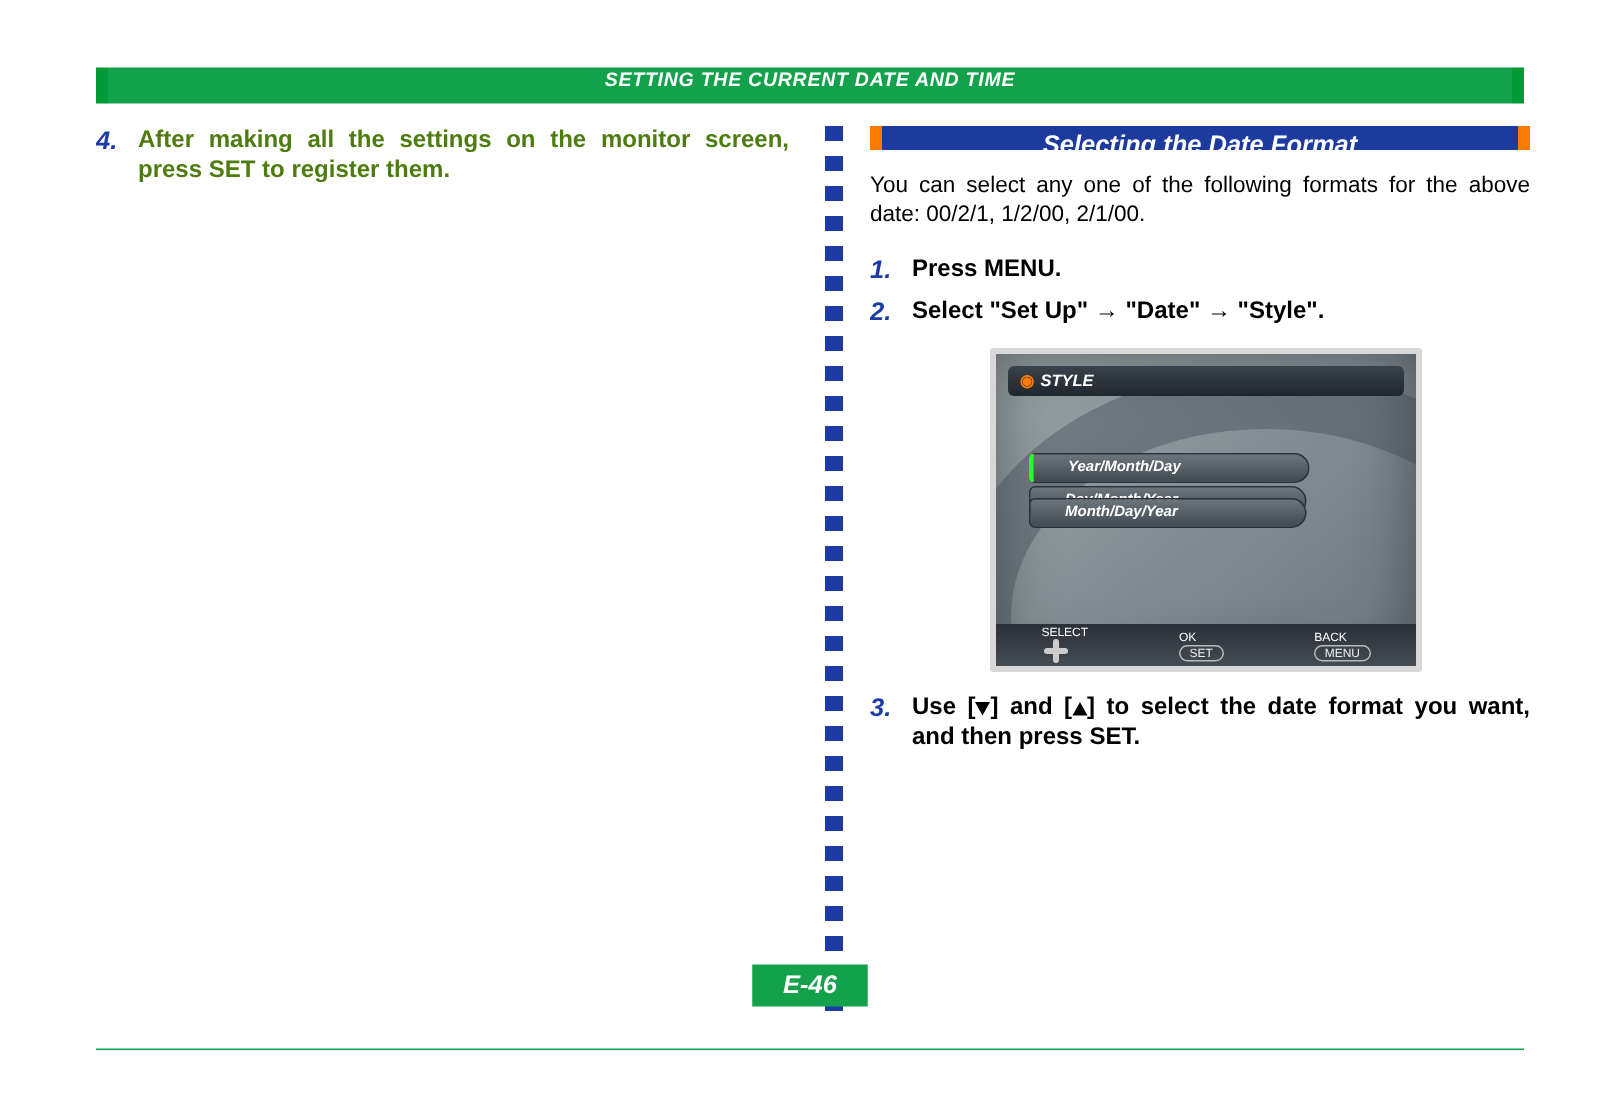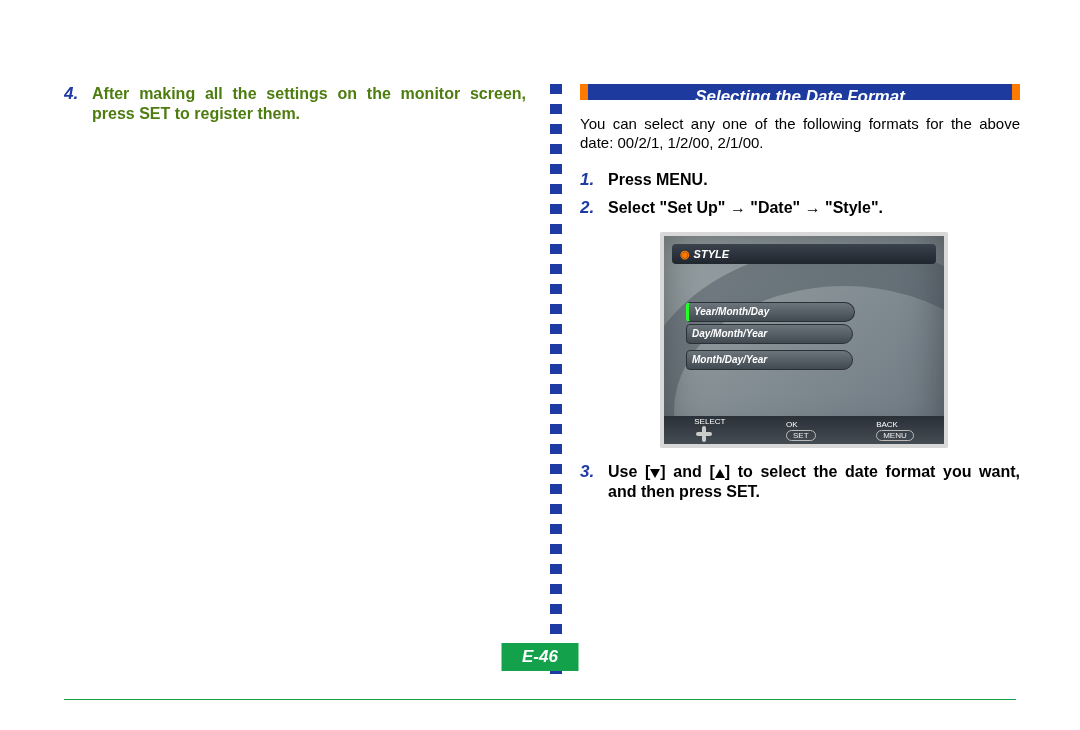--- a/index.html
+++ b/index.html
@@ -17,40 +17,43 @@
   .subhead-cap{width:8px;background:#ff7a00;}
   .subhead-bar{flex:1;background:#1d3a9e;color:#fff;font:italic bold 17px Arial;line-height:26px;text-align:center;}
   .body-text{font:15px/19px Arial;color:#000;text-align:justify;margin:0 0 8px 14px;}
   .step{margin:0 0 8px 0;overflow:hidden;}
   .step .st-text-r{font:bold 16px Arial;color:#000;line-height:20px;overflow:hidden;padding-left:4px;margin-left:16px;}
   .arrow{display:inline-block;font-weight:normal;}
   .lcd{margin:14px 0 14px 80px;width:280px;height:208px;background:linear-gradient(140deg,#9aa4a6,#6b7680);border:4px solid #d8d8d8;position:relative;border-radius:2px;box-shadow:inset 0 0 40px rgba(0,0,0,.4);overflow:hidden;}
   .lcd-lens{position:absolute;left:-30px;top:10px;width:340px;height:250px;border:40px solid rgba(60,70,80,.4);border-radius:50%;}
   .lcd-headbar{position:absolute;left:8px;right:8px;top:8px;height:20px;background:linear-gradient(#3a424c,#1f262e);border-radius:4px;color:#fff;font:italic bold 11px Arial;line-height:20px;padding-left:8px;}
   .lcd-dot{color:#ff7a00;margin-right:4px;font-style:normal;}
-  .opt{position:absolute;left:22px;width:160px;height:18px;background:linear-gradient(#6c747c,#414951);border:1px solid #2a3038;border-radius:4px 10px 10px 4px;color:#fff;font:italic bold 10px Arial;line-height:18px;padding-left:5px;}
+  .opt{position:absolute;left:22px;width:160px;height:18px;background:linear-gradient(#6c747c,#414951);border:1px solid #2a3038;border-radius:4px 10px 10px 4px;color:#fff;font:italic bold 10px Arial;line-height:18px;padding-left:23px;}
   .opt.sel{border-left:3px solid #24ff24;}
   .lcd-foot{position:absolute;left:0;right:0;bottom:0;height:28px;background:linear-gradient(#2a3038,#444c54);display:flex;align-items:center;justify-content:space-around;}
   .foot-item{color:#fff;text-align:left;font:8px Arial;}
   .pill{display:inline-block;border:1px solid #bbb;border-radius:8px;padding:0 6px;font:8px Arial;color:#eee;margin-top:1px;}
   .cross{display:inline-block;width:20px;height:16px;position:relative;}
   .cross:before,.cross:after{content:"";position:absolute;background:#ccc;}
   .cross:before{left:8px;top:0;width:4px;height:16px;border-radius:2px;}
   .cross:after{left:2px;top:6px;width:16px;height:4px;border-radius:2px;}
   .tri{display:inline-block;width:0;height:0;border-left:5px solid transparent;border-right:5px solid transparent;vertical-align:-1px;}
   .tri.down{border-top:9px solid #000;}
   .tri.up{border-bottom:9px solid #000;}
   .footer-line{position:absolute;left:64px;right:64px;top:699px;height:1px;background:#13a24b;}
   .pg{position:absolute;left:50%;top:643px;transform:translateX(-50%);width:77px;height:28px;background:#13a24b;color:#fff;font:italic bold 17px Arial;text-align:center;line-height:28px;}
 </style>
 </head>
 <body>
 
 <div class="page">
 
+  <div class="header">
+    <span class="header-cap"></span><span class="header-bar">SETTING THE CURRENT DATE AND TIME</span><span class="header-cap"></span>
+  </div>
 
   <div class="left-col">
     <div class="step">
       <div class="st-num">4.</div>
       <div class="st-text">After making all the settings on the monitor screen, press SET to register them.</div>
     </div>
   </div>
 
   <div class="divider"></div>
 
@@ -76,21 +79,21 @@
       </div>
     </div>
 
     <div class="lcd">
       <div class="lcd-lens"></div>
       <div class="lcd-headbar">
         <span class="lcd-dot">◉</span><span>STYLE</span>
       </div>
       <div class="opt sel" style="top:66px;">Year/Month/Day</div>
       <div class="opt" style="top:88px;">Day/Month/Year</div>
-      <div class="opt" style="top:114px;">Month/Day/Year</div>
+      <div class="opt" style="top:96px;">Month/Day/Year</div>
       <div class="lcd-foot">
         <div class="foot-item">
           <div>SELECT</div>
           <span class="cross"></span>
         </div>
         <div class="foot-item">
           <div>OK</div>
           <span class="pill">SET</span>
         </div>
         <div class="foot-item">

